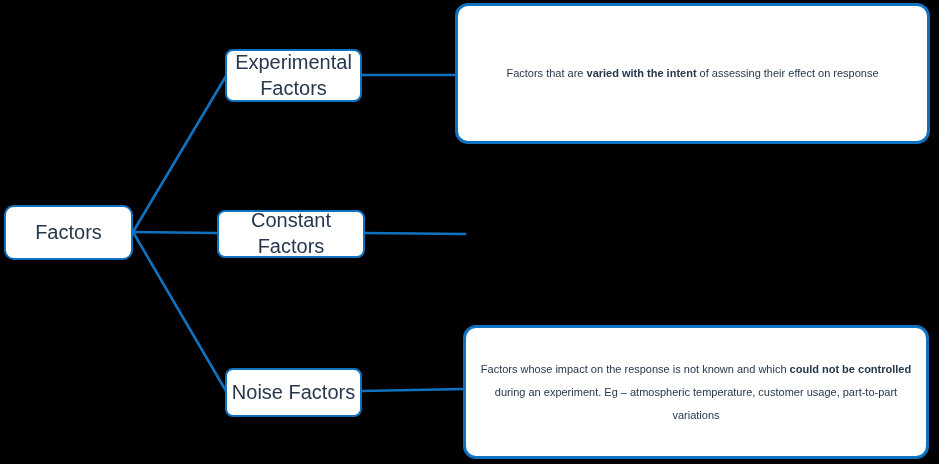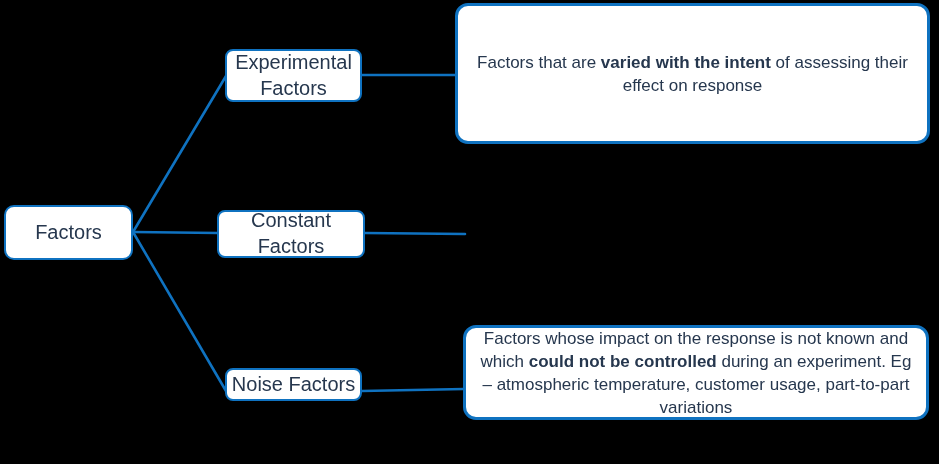--- a/index.html
+++ b/index.html
@@ -45,39 +45,39 @@
     left: 4px; top: 205px; width: 129px; height: 55px;
     border-radius: 10px;
     font-size: 20px;
   }
   .node.branch {
     border-radius: 8px;
     font-size: 20px;
   }
   .node.branch.experimental { left: 225px; top: 49px;  width: 137px; height: 53px; }
   .node.branch.constant     { left: 217px; top: 210px; width: 148px; height: 48px; }
-  .node.branch.noise        { left: 225px; top: 368px; width: 137px; height: 33px; }
+  .node.branch.noise        { left: 225px; top: 368px; width: 137px; height: 49px; }
   .desc {
     position: absolute;
     background: var(--node-fill, #fff);
     border: 3px solid var(--accent, #0f72c0);
     border-radius: 13px;
     display: flex;
     align-items: center;
     justify-content: center;
     text-align: center;
     color: var(--text, #26374e);
     box-sizing: border-box;
-    font-size: 17px;
+    font-size: 11px;
     line-height: 23px;
     padding: 4px 10px;
   }
   .desc.d1 { left: 455px; top: 3px;   width: 475px; height: 141px; }
   .desc.d2 { left: 464px; top: 163px; width: 465px; height: 144px; }
-  .desc.d3 { left: 463px; top: 325px; width: 466px; height: 95px; }
+  .desc.d3 { left: 463px; top: 325px; width: 466px; height: 134px; }
   .desc .b, .b { font-weight: bold; }
 </style>
 </head>
 <body>
 
 <div class="stage">
 
   <svg class="wires" width="939" height="464" viewBox="0 0 939 464">
     <line x1="133" y1="232" x2="226" y2="76"></line>
     <line x1="133" y1="232" x2="218" y2="233"></line>

